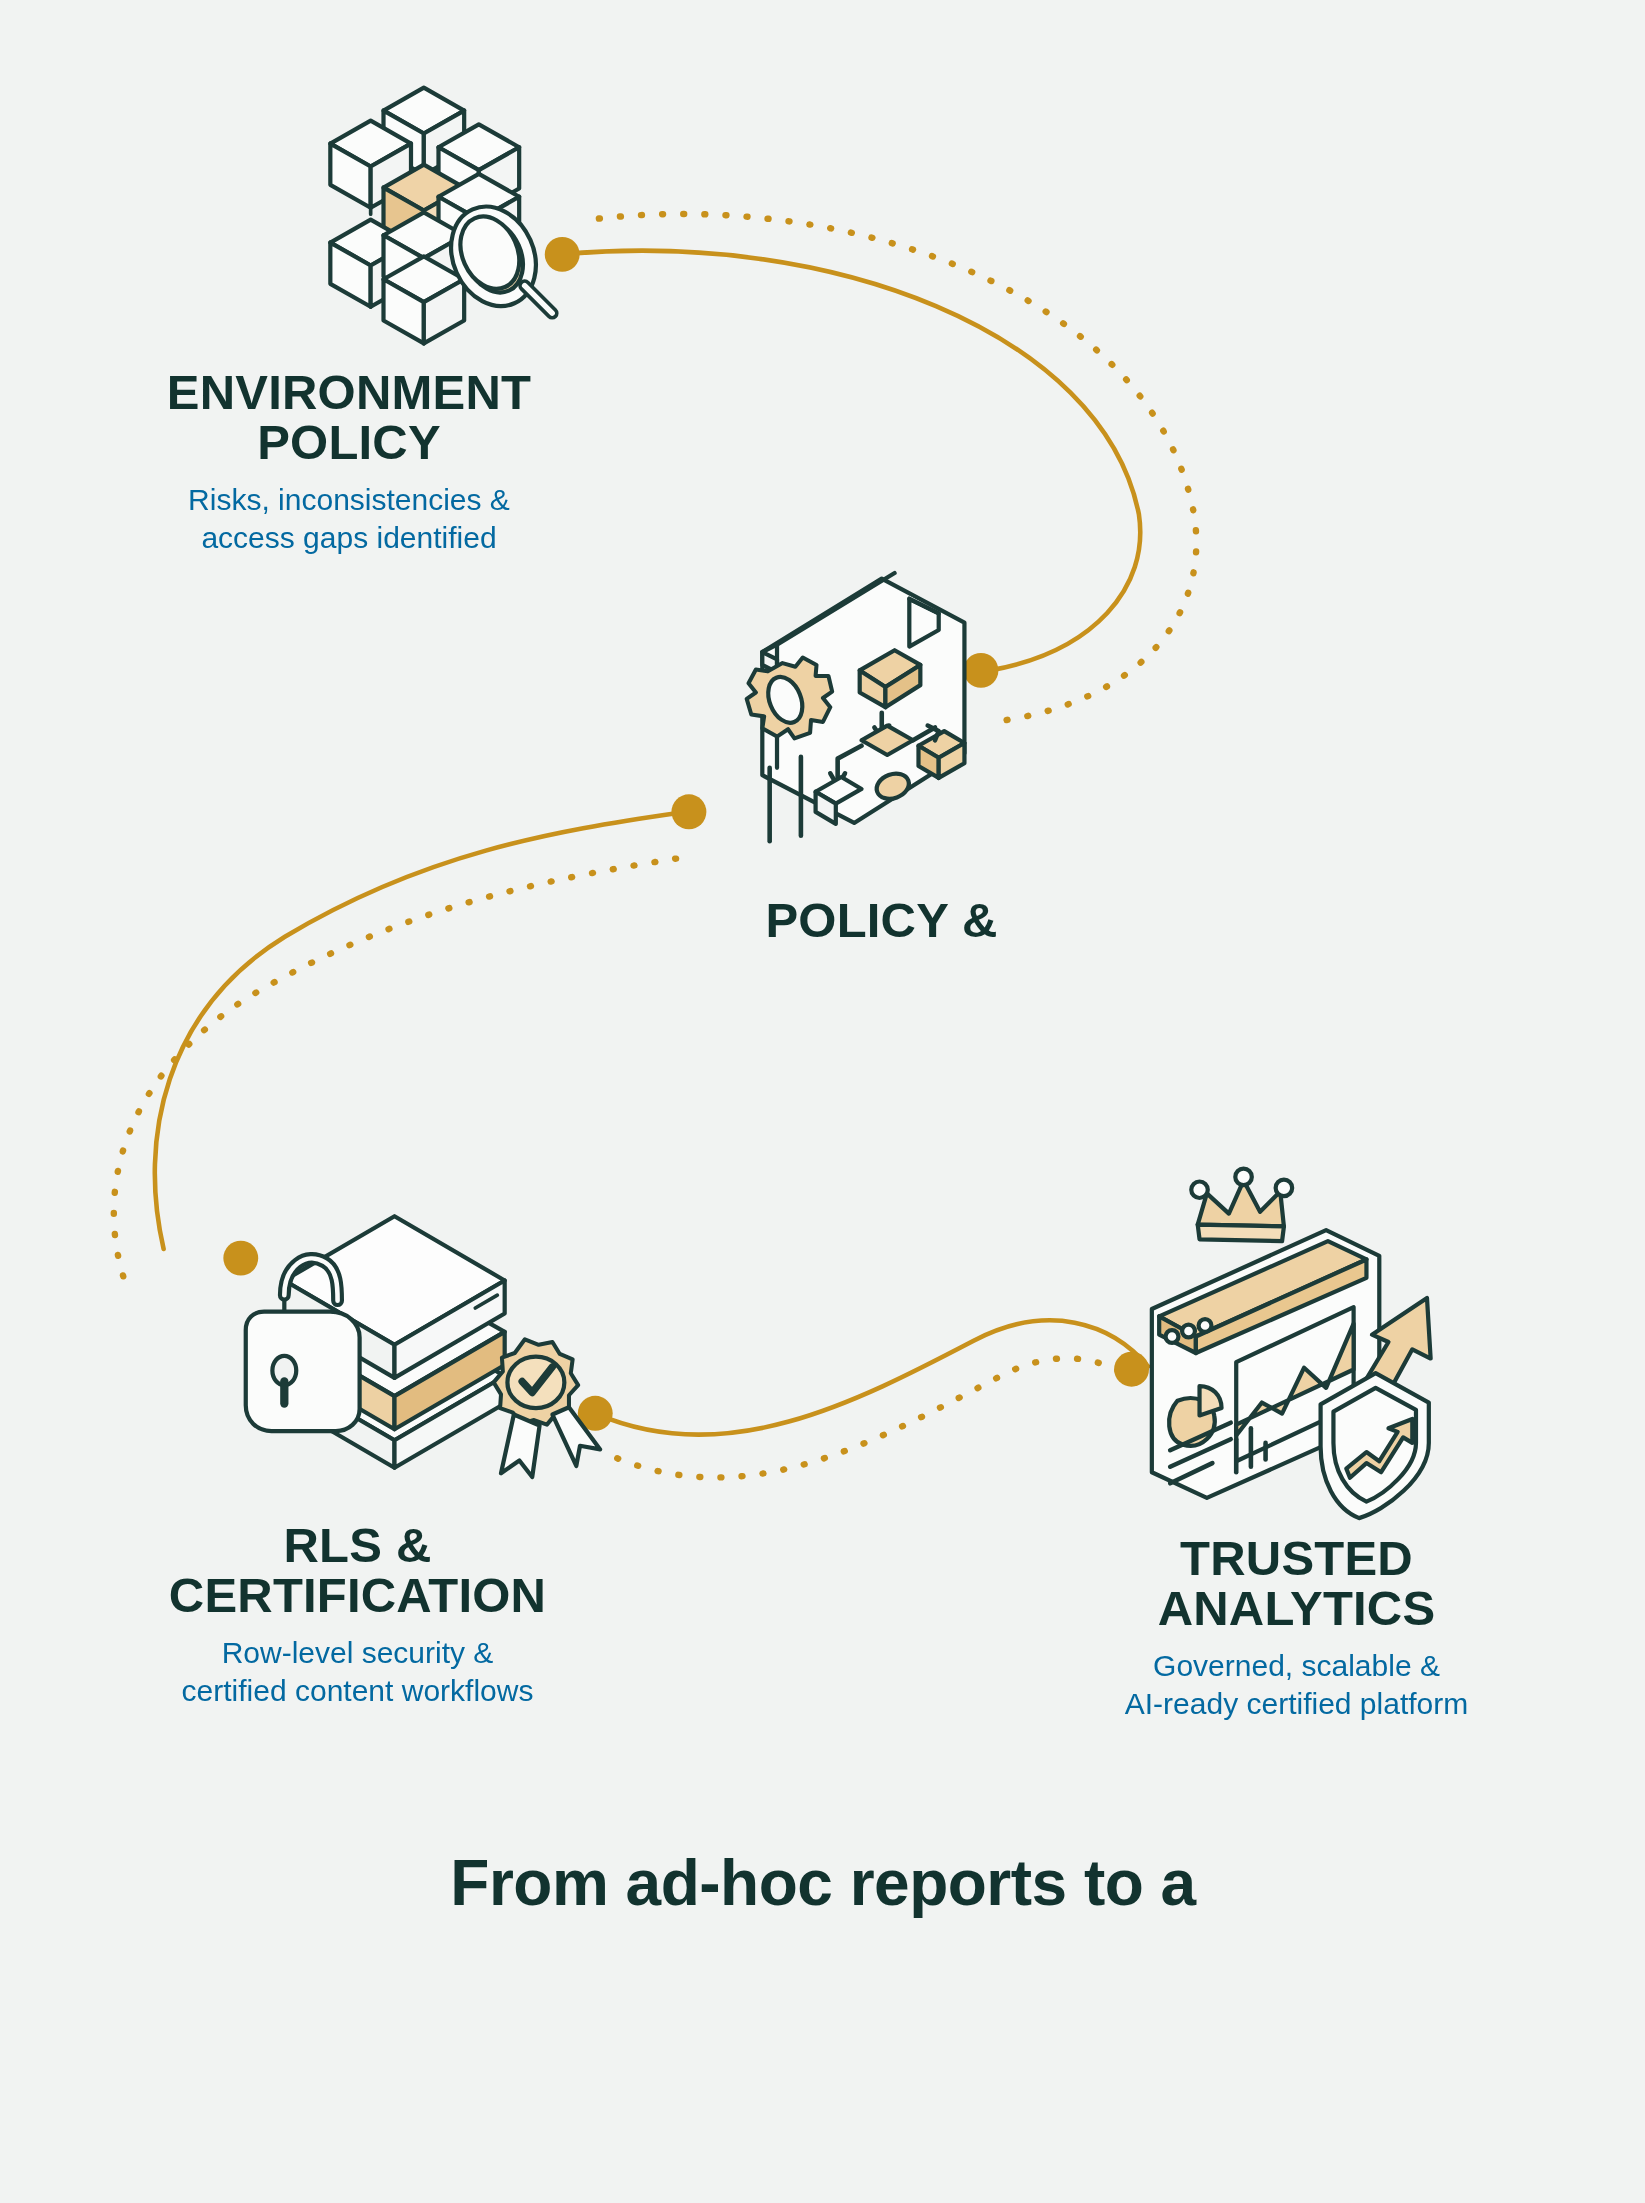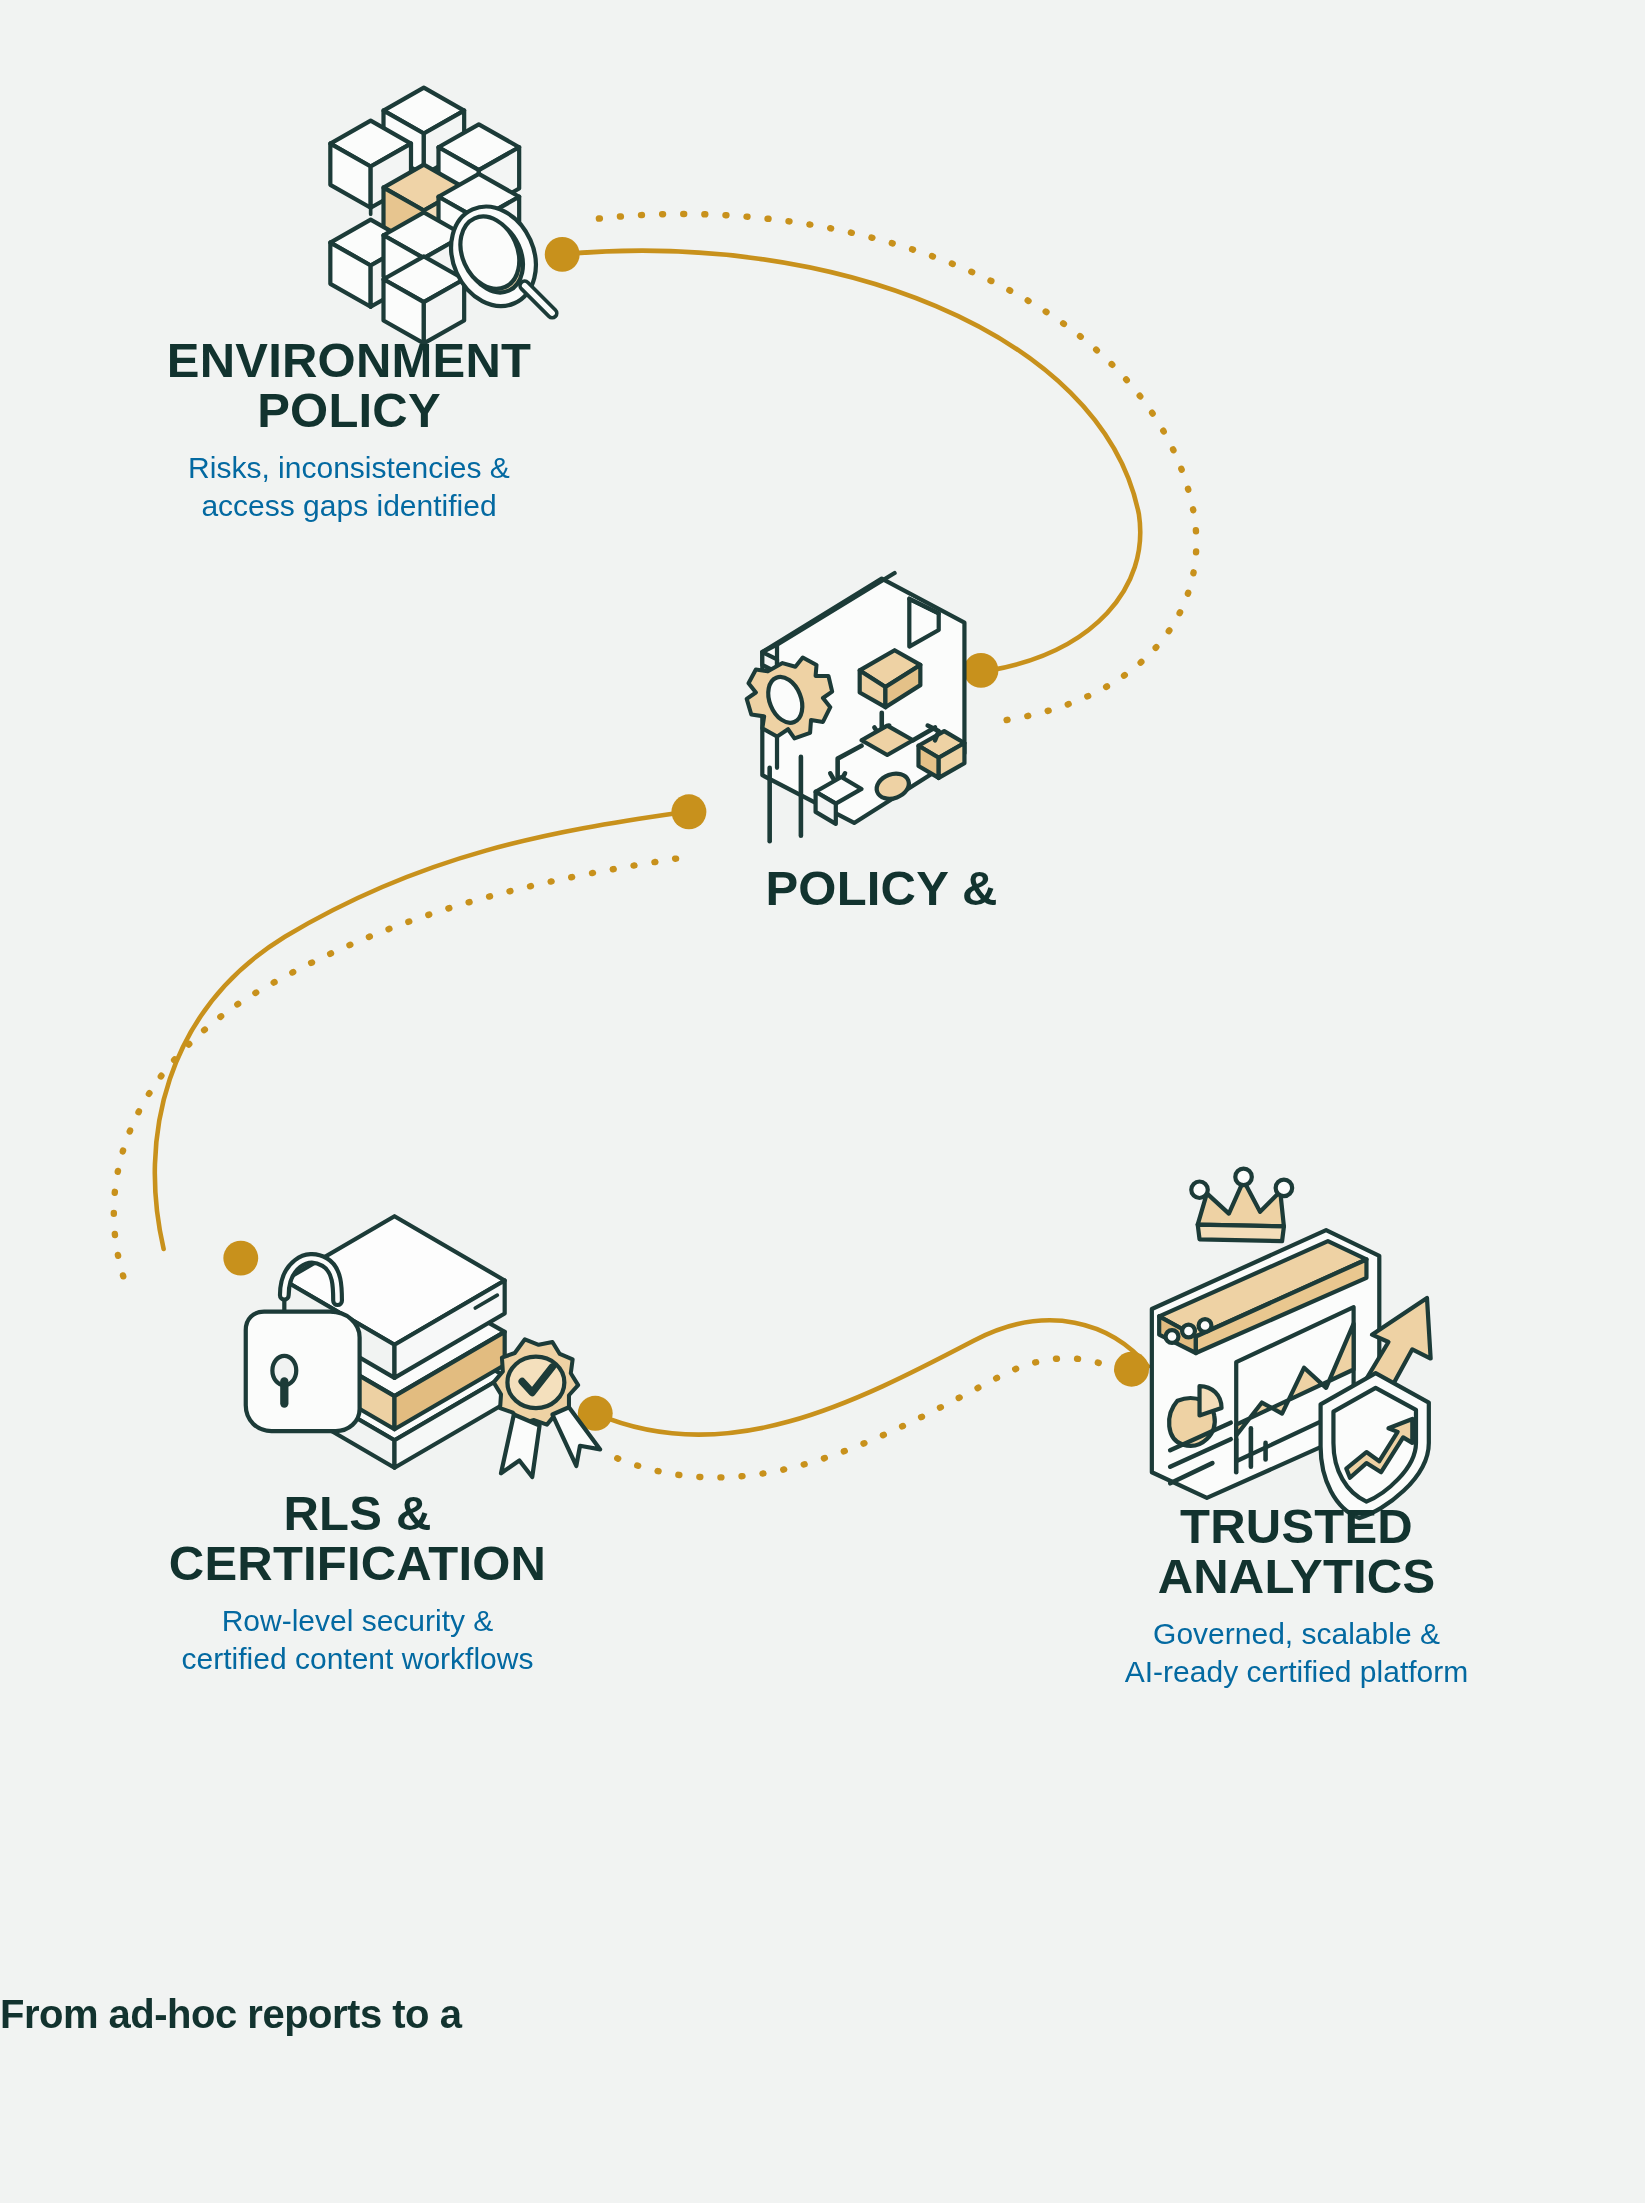--- a/index.html
+++ b/index.html
@@ -10,21 +10,21 @@
     position:relative;
     overflow:hidden;
     -webkit-font-smoothing:antialiased;
   }
   .stage{position:absolute;inset:0;}
   svg.connectors{position:absolute;left:0;top:0;width:1646px;height:2204px;pointer-events:none;}
   svg.ico{display:block;overflow:visible;}
 
   .step{position:absolute;}
   .step-icon{position:absolute;}
-  .step-text{position:absolute;text-align:center;}
+  .step-text{position:absolute;text-align:center;margin-top:32px;}
 
   .title{
     color:#12332f;
     font-weight:bold;
     letter-spacing:0.2px;
     line-height:1.03;
     margin:0;
   }
   .t-lg{font-size:49px;}
   .t-md{font-size:49px;}
@@ -32,24 +32,25 @@
     color:#0369a1;
     font-size:30px;
     line-height:1.28;
     margin:13px 0 0 0;
     font-weight:normal;
   }
 
   .headline{
     position:absolute;
     left:0;right:0;
-    top:1990px;
+    top:1844px;
+    text-align:center;
     color:#12332f;
     font-weight:bold;
-    font-size:40px;
+    font-size:64px;
     line-height:1.22;
     letter-spacing:-0.5px;
   }
   .headline .ln{display:block;}
 </style>
 </head>
 <body>
 
 <div class="stage">
 

